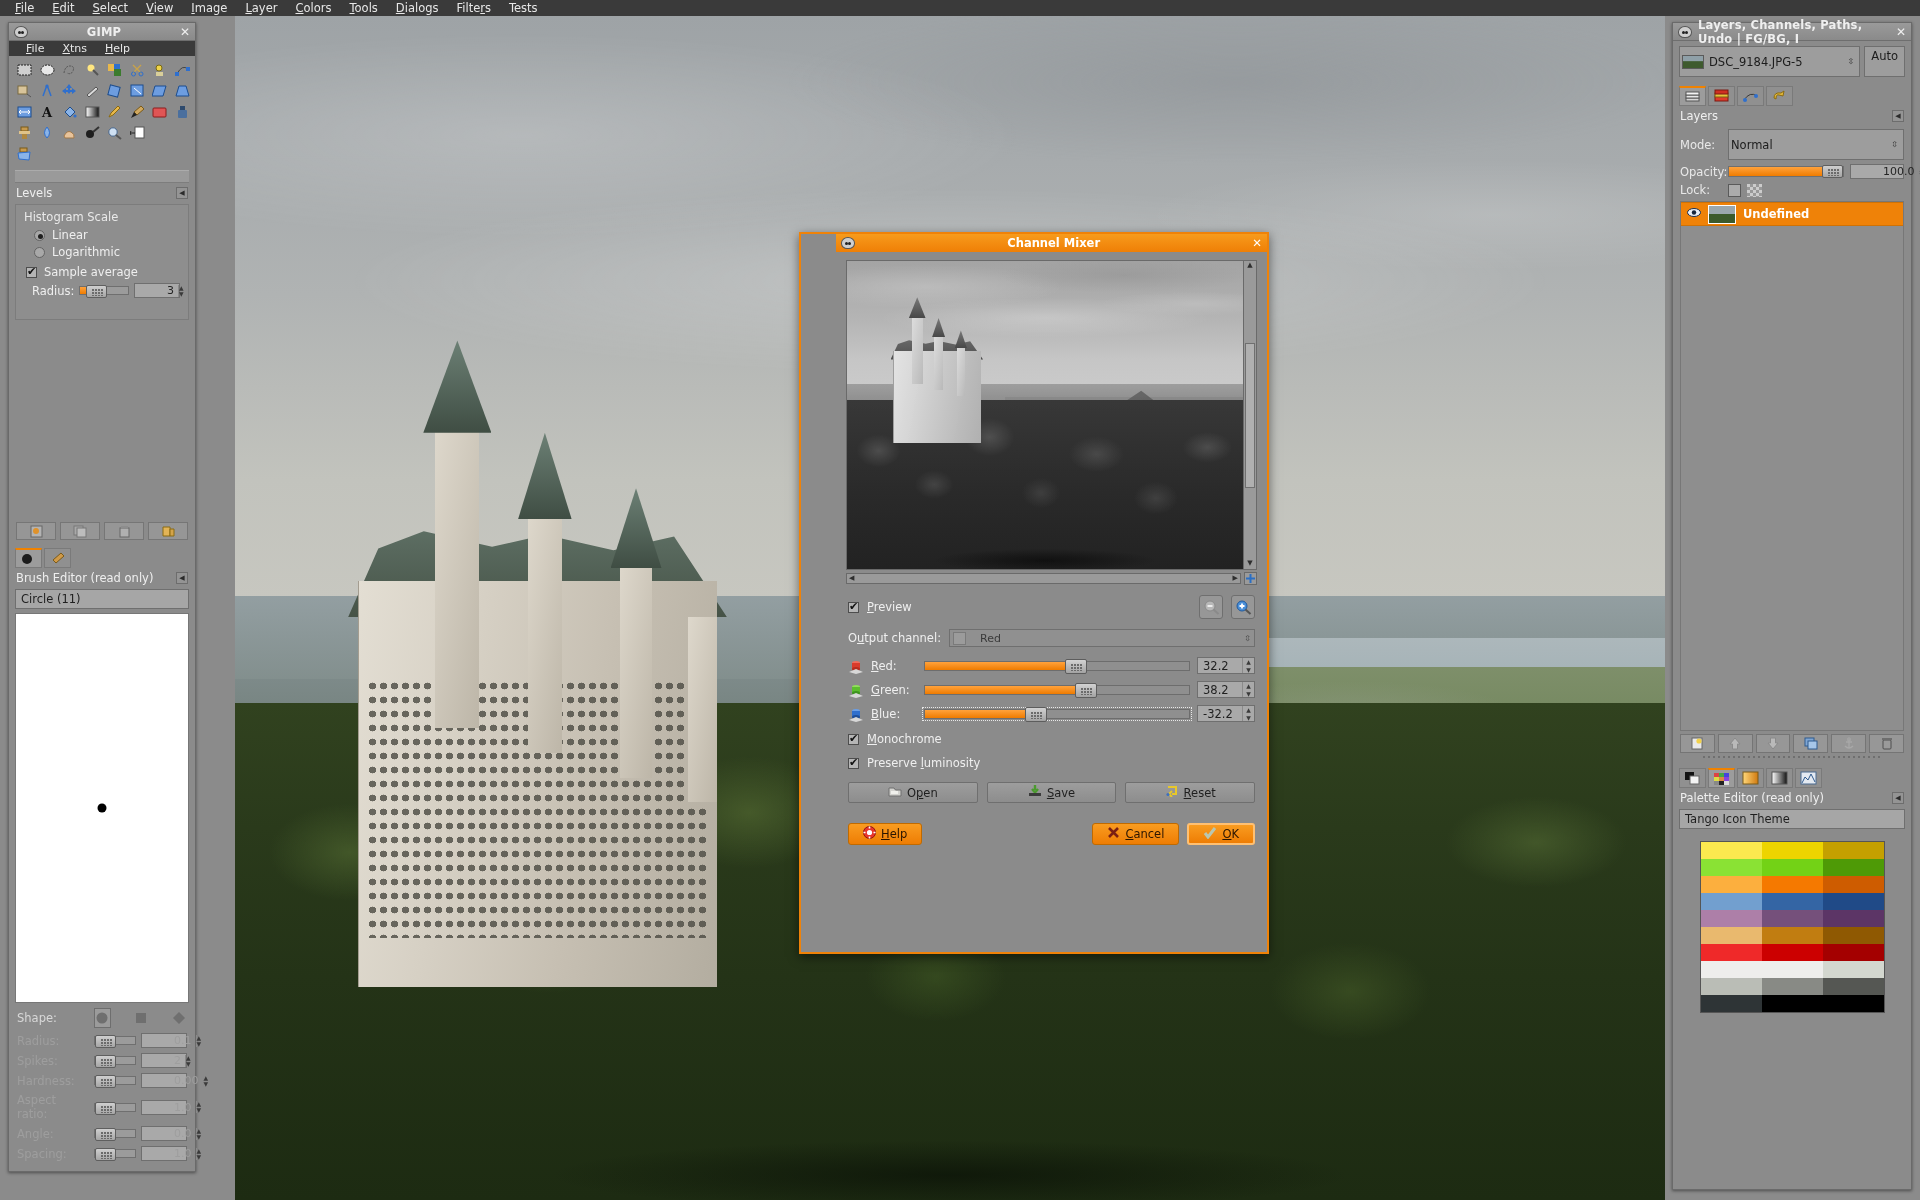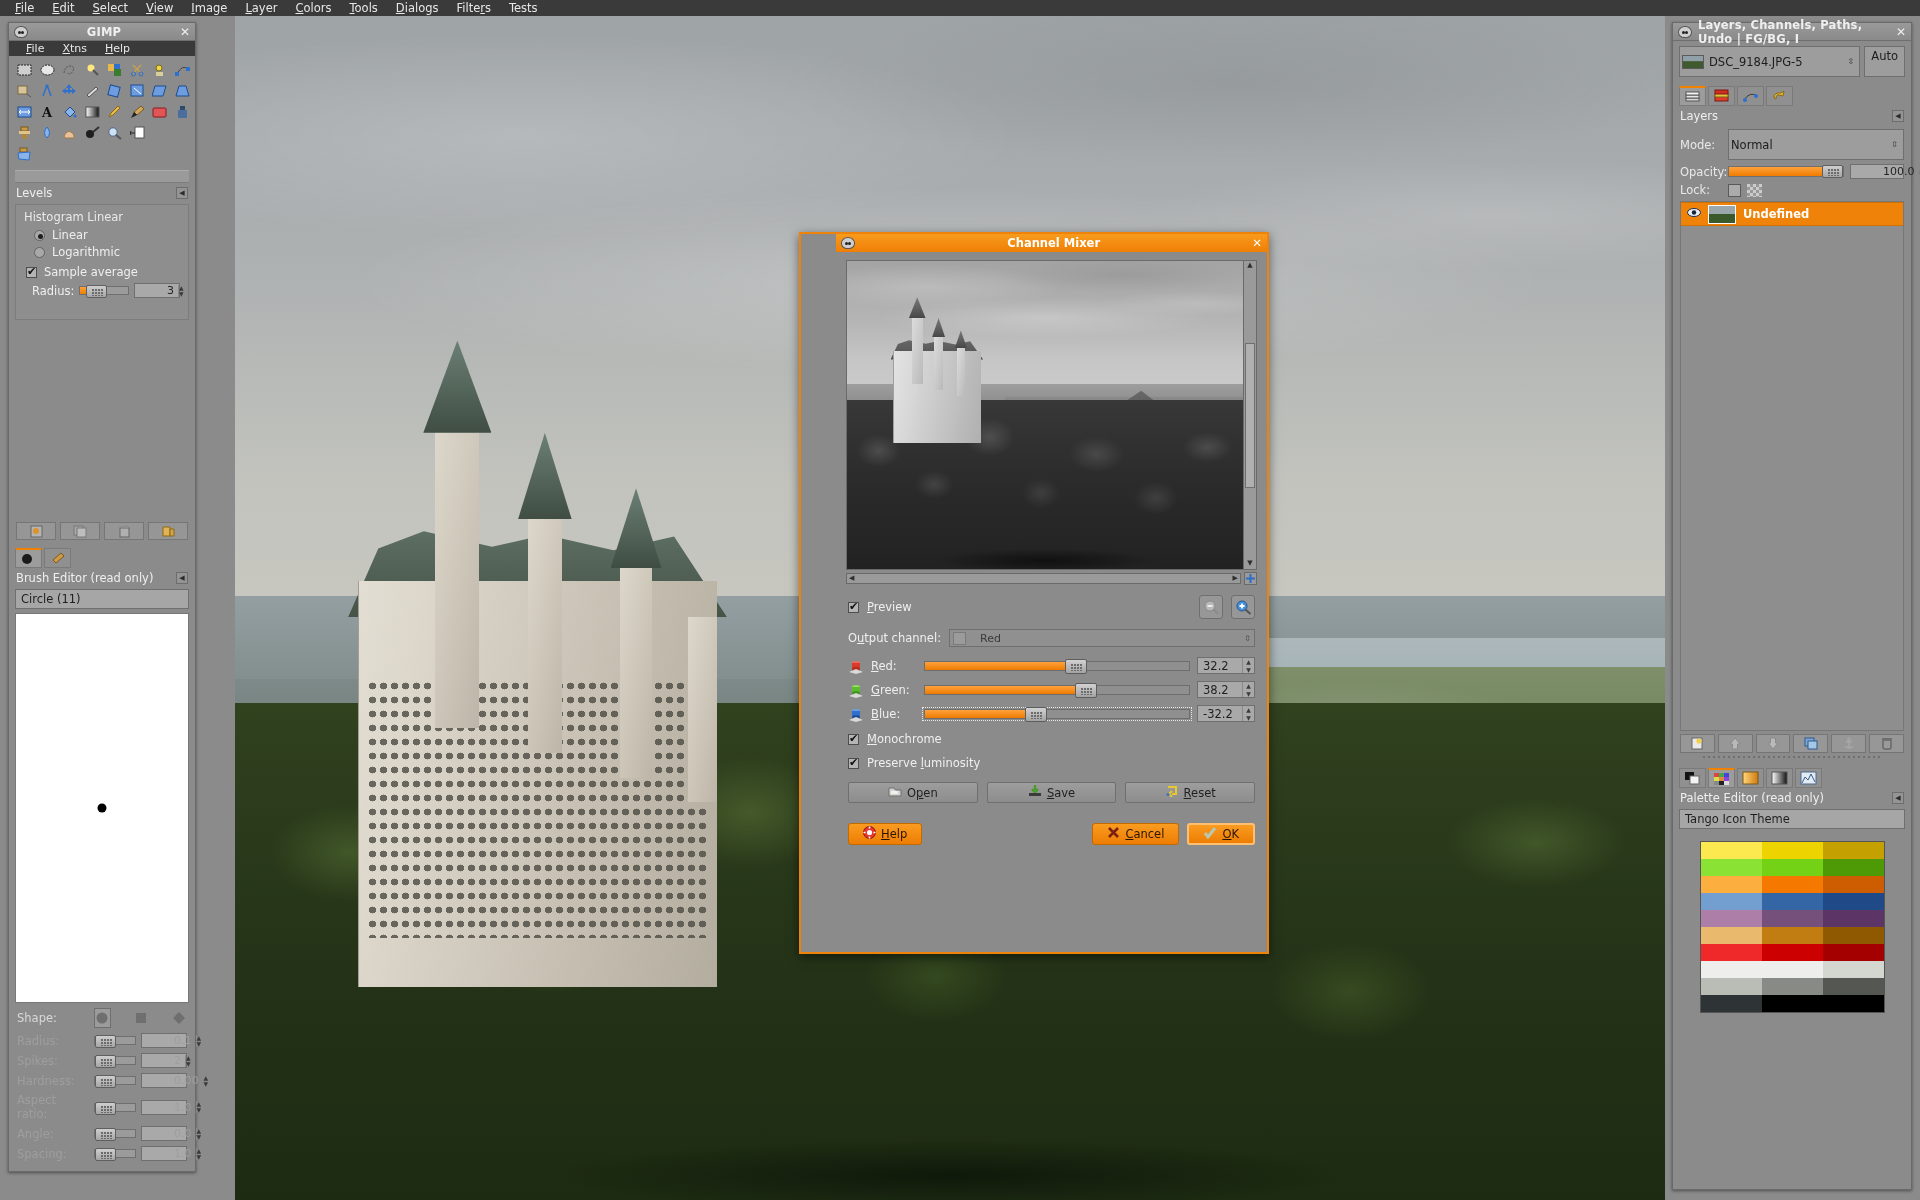--- a/index.html
+++ b/index.html
@@ -606,21 +606,21 @@
           </svg>
         </div>
     </div>
 
     <div class="sectionbar"></div>
     <div class="dockhdr">
       <span>Levels</span>
       <span class="arrowbtn">◀</span>
     </div>
     <div class="frame" style="height:116px">
-      <div class="flabel">Histogram Linear</div>
+      <div class="flabel">Histogram Scale</div>
       <div class="radio-row">
         <span class="radio on"></span>
         <span>Linear</span>
       </div>
       <div class="radio-row">
         <span class="radio"></span>
         <span>Logarithmic</span>
       </div>
       <div class="chk-row">
         <span class="chk on"></span>

